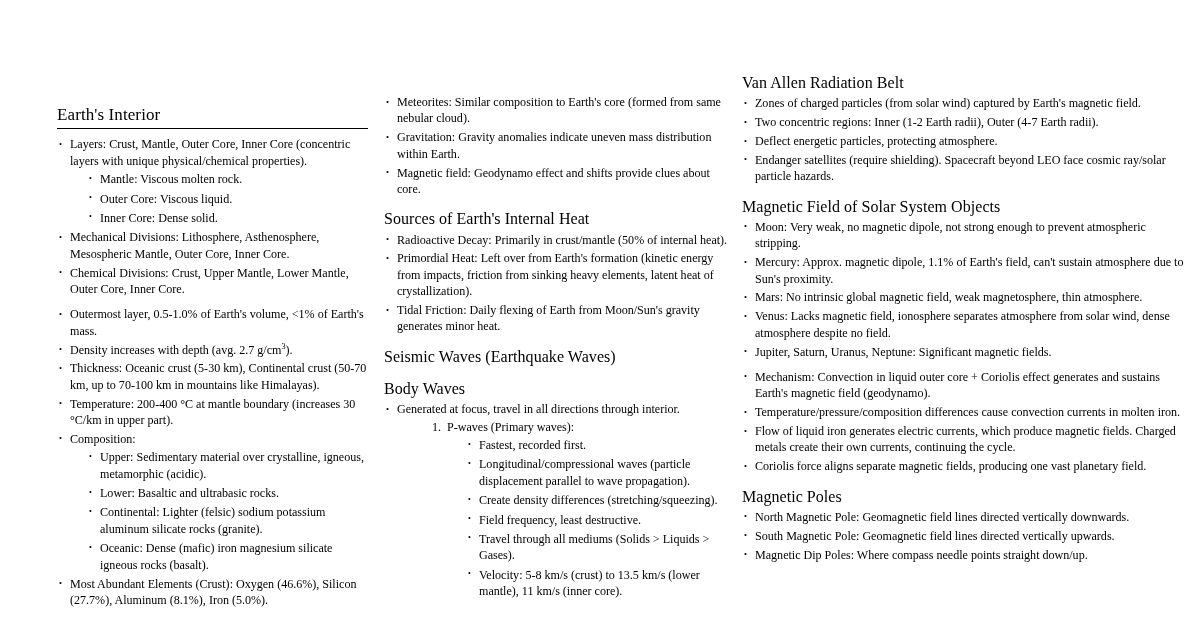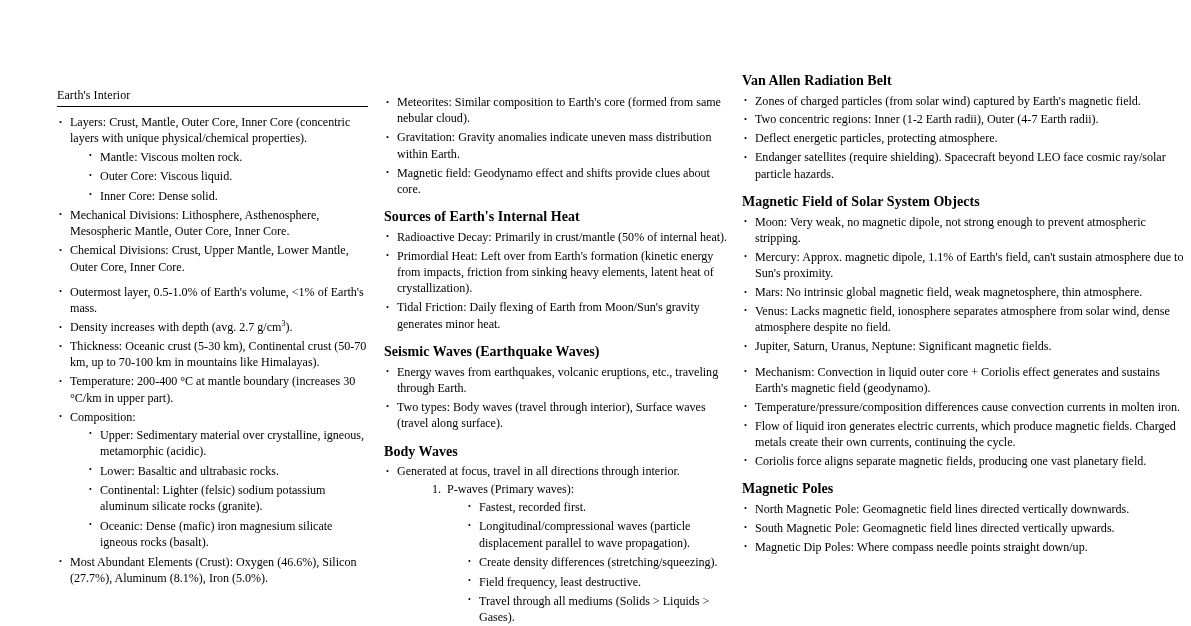--- a/index.html
+++ b/index.html
@@ -37,38 +37,38 @@
   .column {
     box-sizing: border-box;
     overflow: hidden;
     height: 626px;
   }
   .col-1 { width: 368px; padding: 88px 0 0 57px; }
   .col-2 { width: 368px; padding: 94px 0 0 16px; }
   .col-3 { width: 455px; padding: 72px 0 0 6px; }
 
   .doc-title {
-    font-size: 12px;
+    font-size: 17px;
     font-weight: normal;
     line-height: 1.26;
-    margin: 0 0 3px 0;
+    margin: 16px 0 3px 0;
     padding: 0;
     letter-spacing: 0.1px;
   }
   .title-rule {
     border: 0;
     border-top: 1.6px solid #000;
     width: 340px;
     margin: 1px 0 7px 0;
     padding: 0;
     height: 0;
   }
   .heading {
-    font-size: 14px;
-    font-weight: bold;
+    font-size: 16px;
+    font-weight: normal;
     line-height: 1.33;
     margin: 0 0 2px 0;
     padding: 0;
     letter-spacing: 0.05px;
   }
   .heading.spaced { margin-top: 11px; }
 
   ul.lv1, ul.lv2, ul.lv3 {
     list-style: none;
     margin: 0;
@@ -201,24 +201,20 @@
           <div class="block">
             <h2 class="heading spaced">Sources of Earth's Internal Heat</h2>
             <ul class="lv1">
               <li><span>Radioactive Decay: Primarily in crust/mantle (50% of internal heat).</span></li>
               <li><span>Primordial Heat: Left over from Earth's formation (kinetic energy from impacts, friction from sinking heavy elements, latent heat of crystallization).</span></li>
               <li><span>Tidal Friction: Daily flexing of Earth from Moon/Sun's gravity generates minor heat.</span></li>
             </ul>
           </div>
           <div class="block">
             <h2 class="heading spaced">Seismic Waves (Earthquake Waves)</h2>
-            <ul class="lv1">
-              <li><span>Energy waves from earthquakes, volcanic eruptions, etc., traveling through Earth.</span></li>
-              <li><span>Two types: Body waves (travel through interior), Surface waves (travel along surface).</span></li>
-            </ul>
           </div>
           <div class="block">
             <h2 class="heading spaced">Body Waves</h2>
             <ul class="lv1">
               <li><span>Generated at focus, travel in all directions through interior.</span><ol class="num">
                   <li><span class="numlabel">1.</span><span>P-waves (Primary waves):</span><ul class="lv3">
                       <li><span>Fastest, recorded first.</span></li>
                       <li><span>Longitudinal/compressional waves (particle displacement parallel to wave propagation).</span></li>
                       <li><span>Create density differences (stretching/squeezing).</span></li>
                       <li><span>Field frequency, least destructive.</span></li>

